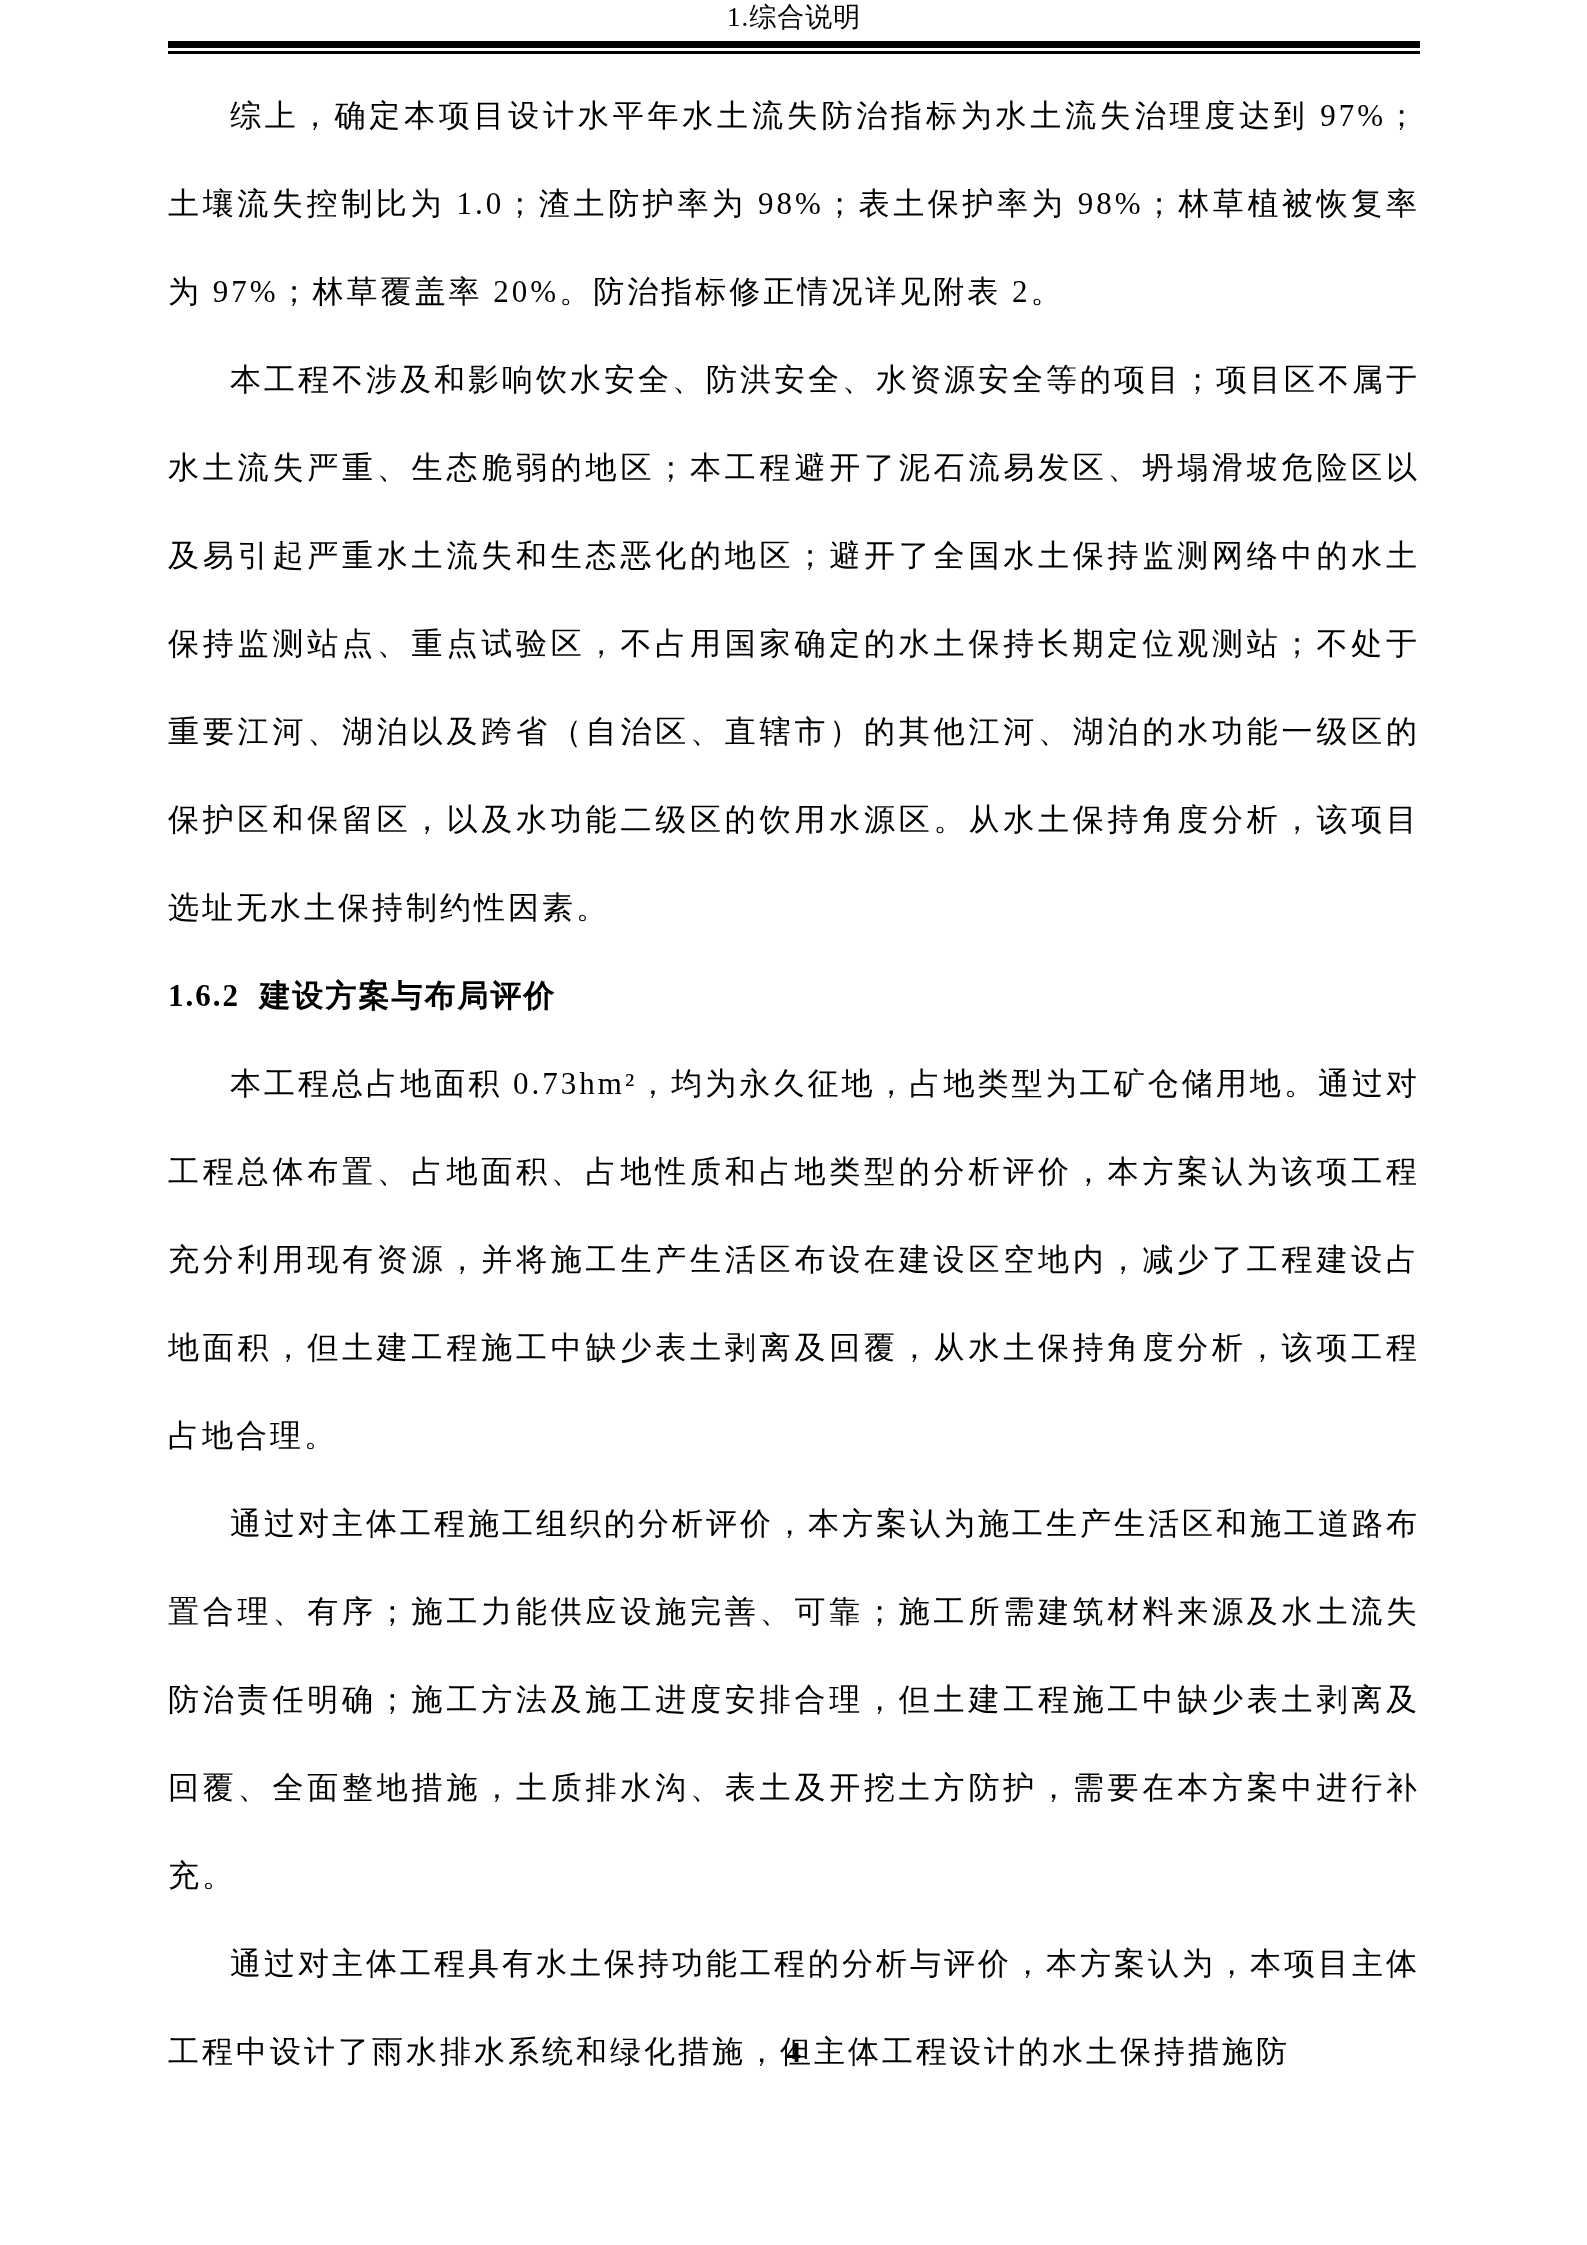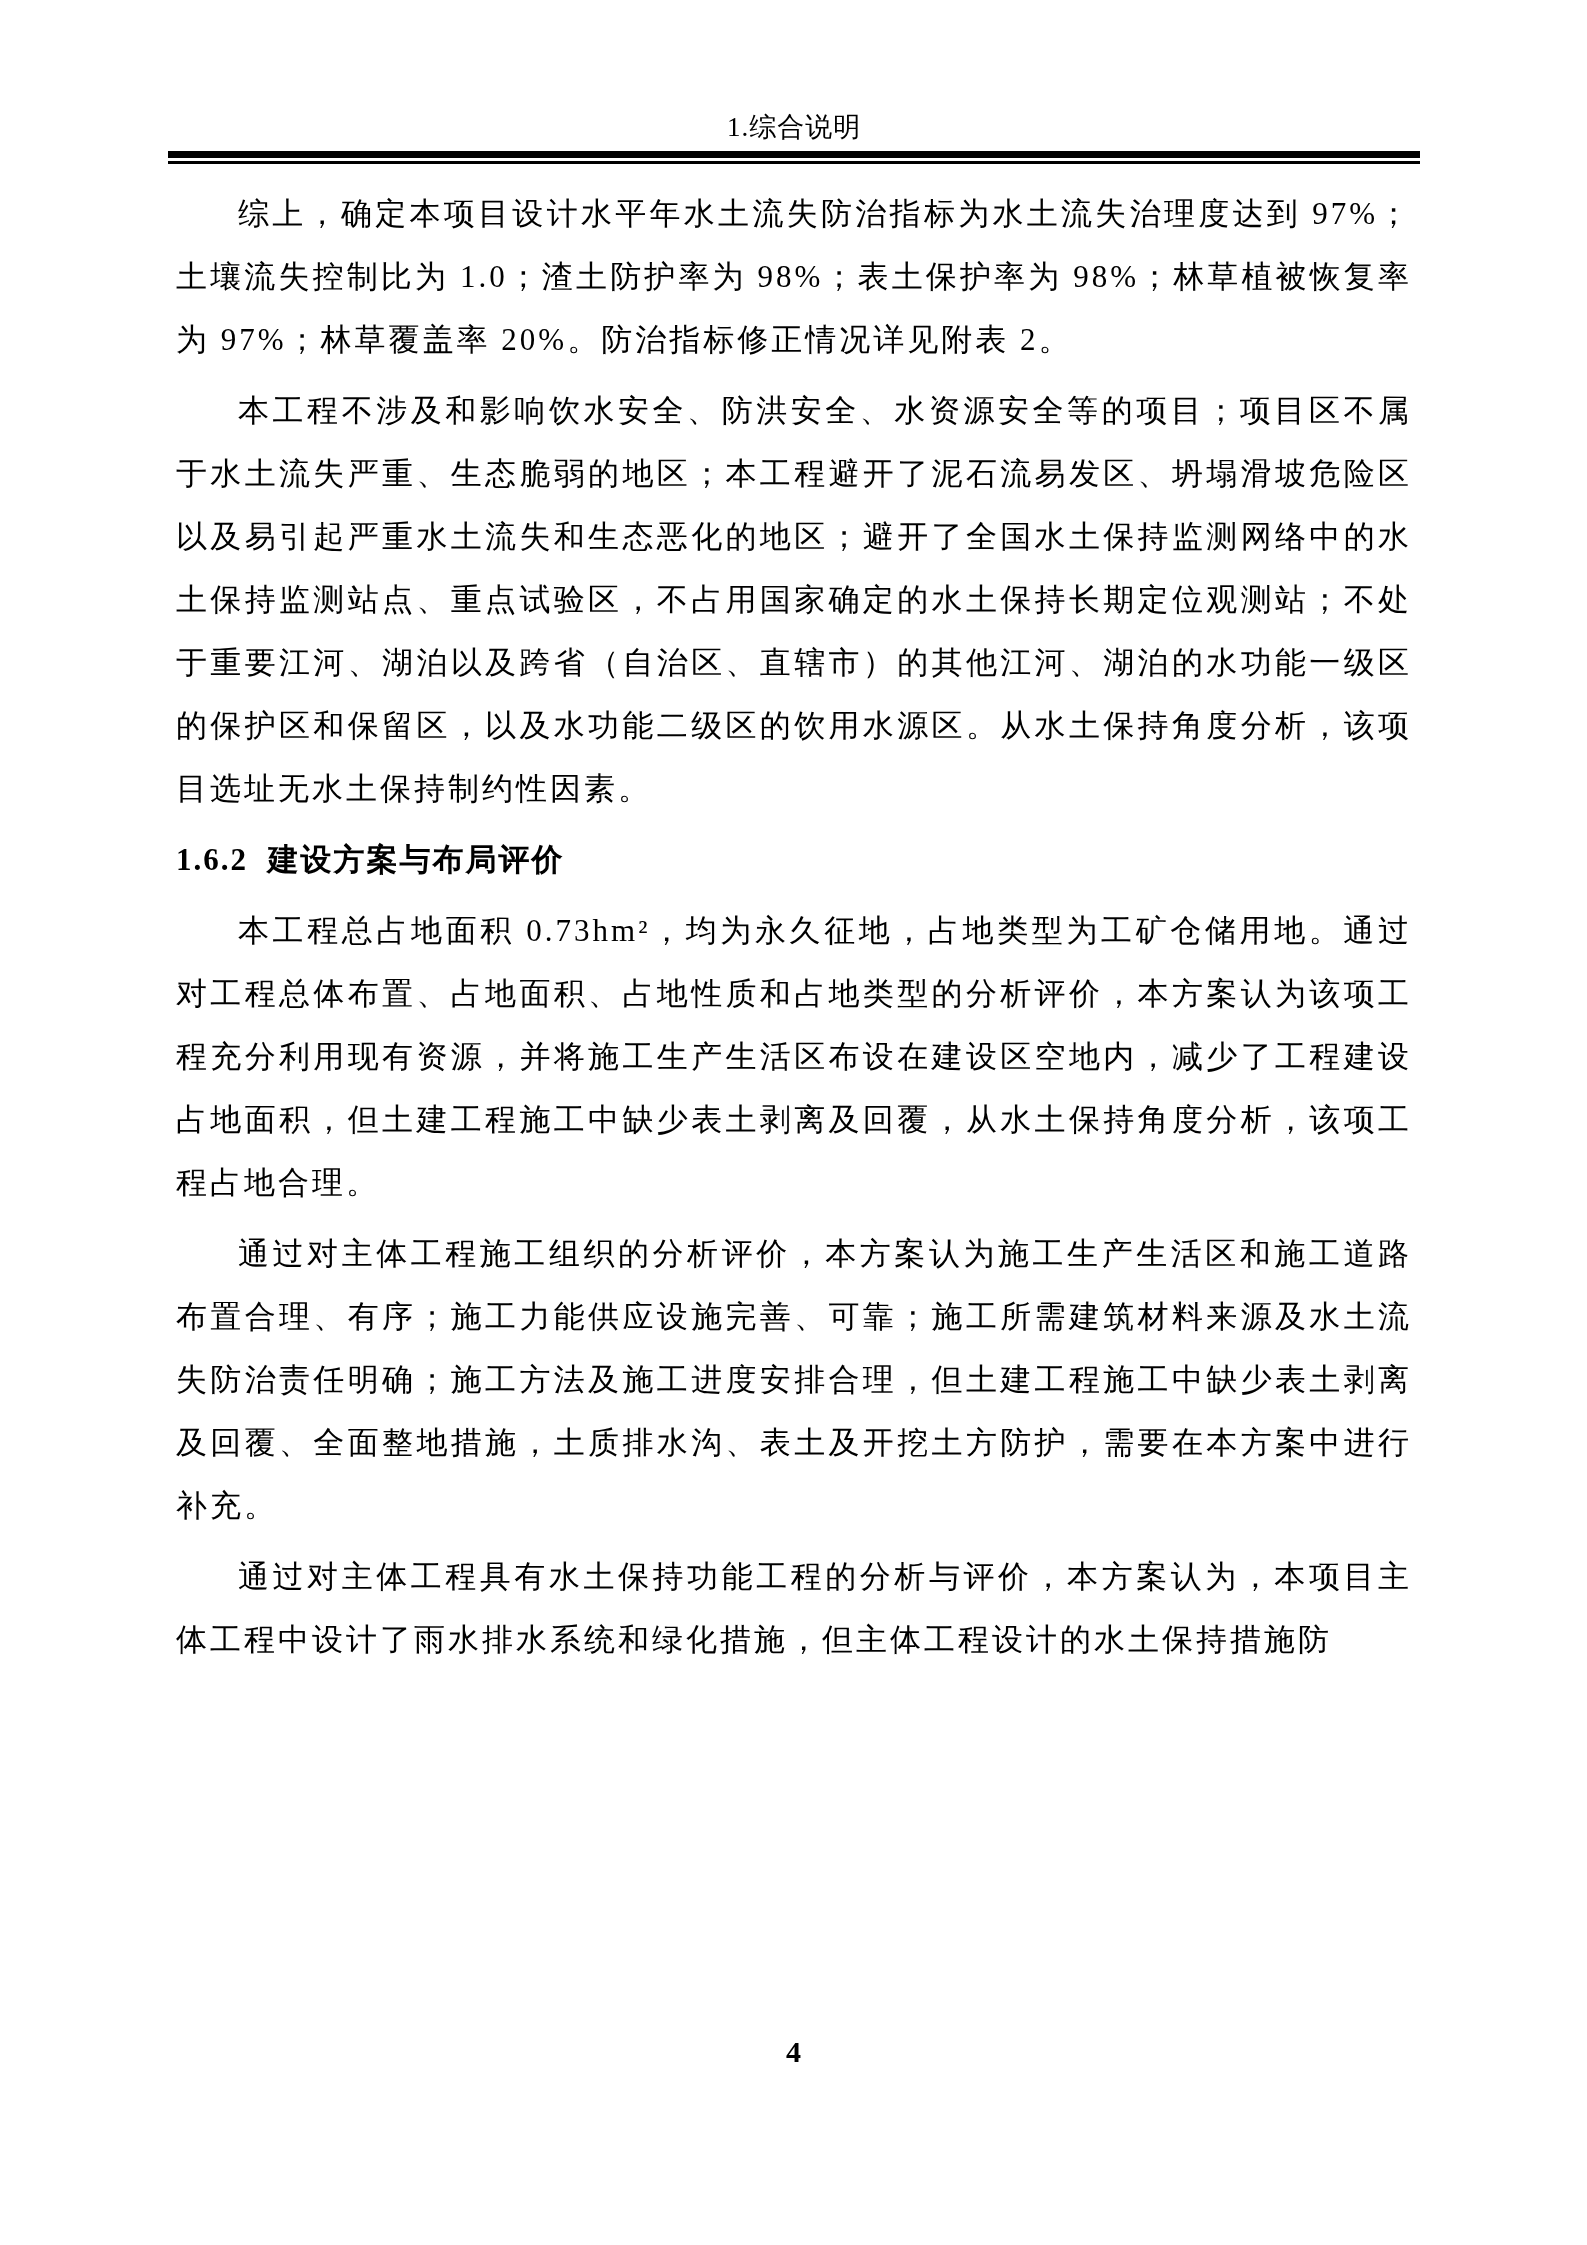--- a/index.html
+++ b/index.html
@@ -16,42 +16,41 @@
     font-family: "Liberation Serif", "DejaVu Serif", serif;
     overflow: hidden;
   }
   .content-col {
     position: absolute;
     left: 168px;
     top: 0;
     width: 1252px;
   }
   .doc-header-title {
-    padding-top: 110px;
     text-align: center;
     font-size: 27px;
     line-height: 34px;
     letter-spacing: 1px;
   }
   .rule-thick {
     height: 7px;
     background: #000000;
     margin-top: 7px;
   }
   .rule-thin {
     height: 3px;
     background: #000000;
     margin-top: 3px;
   }
   .doc-body {
     margin-top: 18px;
   }
   .blk {
-    margin: 8px;
-    line-height: 63px;
+    margin: 0;
+    line-height: 88px;
   }
   .blk.p {
     font-size: 31px;
     text-align: justify;
     text-indent: 2em;
     letter-spacing: 3px;
   }
   .blk.h2 {
     font-size: 33px;
     font-weight: bold;

